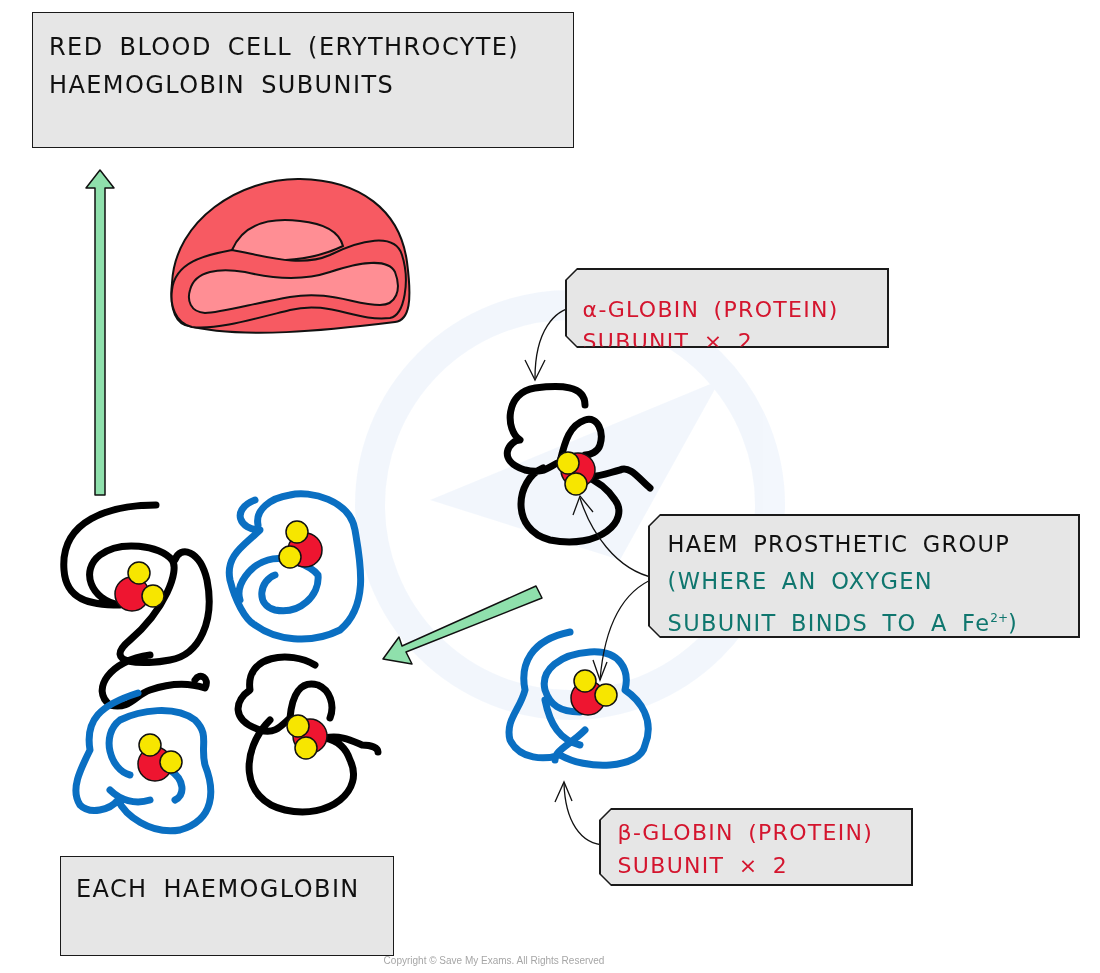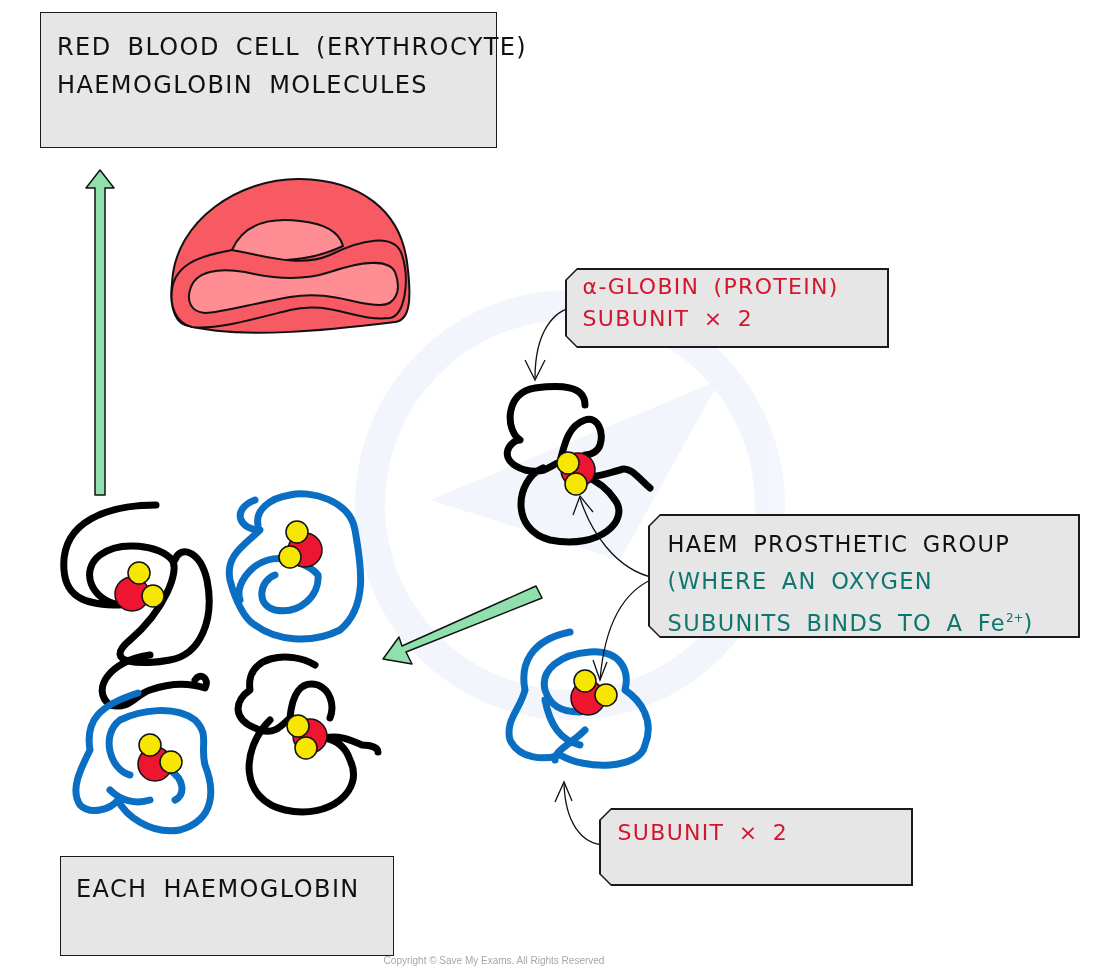--- a/index.html
+++ b/index.html
@@ -2,32 +2,32 @@
 <html><head>
 <meta charset="utf-8">
 <style>
   html, body { margin: 0; padding: 0; background: #ffffff; }
   body { width: 1100px; height: 973px; position: relative; overflow: hidden;
          font-family: "DejaVu Sans", sans-serif; }
   .stage { position: absolute; left: 0; top: 0; width: 1100px; height: 973px; }
   .box { position: absolute; background: #e6e6e6; border: 1.6px solid #1a1a1a;
          box-sizing: border-box; letter-spacing: 1.4px; word-spacing: 7px; }
   .box .line { display: block; white-space: nowrap; }
-  .box-main { left: 32px; top: 12px; width: 457px; height: 136px; padding: 16px 0 0 16px;
-              font-size: 24px; line-height: 37.5px; color: #111; margin-left: 8px; }
+  .box-main { left: 32px; top: 12px; width: 542px; height: 136px; padding: 16px 0 0 16px;
+              font-size: 24px; line-height: 37.5px; color: #111; }
   .box-four { left: 60px; top: 856px; width: 334px; height: 100px; padding: 14px 0 0 15px;
               font-size: 24px; line-height: 37px; color: #111; }
   .tag-wrap { position: absolute; background: #1a1a1a;
               clip-path: polygon(12px 0, 100% 0, 100% 100%, 12px 100%, 0 calc(100% - 12px), 0 12px); }
   .tag-inner { position: absolute; left: 1.6px; top: 1.6px; right: 1.6px; bottom: 1.6px;
                background: #e6e6e6;
                clip-path: polygon(11px 0, 100% 0, 100% 100%, 11px 100%, 0 calc(100% - 11px), 0 11px);
                letter-spacing: 1.3px; word-spacing: 6px; }
   .tag-alpha { left: 565px; top: 268px; width: 324px; height: 80px; }
-  .tag-alpha .tag-inner { padding: 1px 0 0 16px; font-size: 22px; line-height: 32px; color: #d4152e; box-sizing: border-box; }
+  .tag-alpha .tag-inner { padding: 24px 0 0 16px; font-size: 22px; line-height: 32px; color: #d4152e; box-sizing: border-box; }
   .tag-haem { left: 648px; top: 514px; width: 432px; height: 124px; }
   .tag-haem .tag-inner { padding: 10px 0 0 18px; font-size: 22.5px; line-height: 37px; box-sizing: border-box; }
   .tag-beta { left: 599px; top: 808px; width: 314px; height: 78px; }
   .tag-beta .tag-inner { padding: 6px 0 0 17px; font-size: 22px; line-height: 33px; color: #d4152e; box-sizing: border-box; }
   .black-text { color: #111; }
   .orange-text { color: #0f766e; }
   sup { font-size: 12px; vertical-align: 9px; letter-spacing: 0; }
   .copyright { position: absolute; left: 0; width: 988px; top: 955px; text-align: center;
                font-family: "Liberation Sans", sans-serif; font-size: 10px; color: #a6a6a6; }
   svg { position: absolute; left: 0; top: 0; }
@@ -114,40 +114,41 @@
       <path d="M593,660 L600,680 L607,662"></path>
       <circle cx="656" cy="578" r="3" fill="#fff"></circle>
       <path d="M606,845 C580,845 565,820 564,783"></path>
       <path d="M555,802 L564,782 L572,801"></path>
       <circle cx="607" cy="845" r="3" fill="#fff"></circle>
     </g>
   </svg>
 
   <div class="box box-main">
     <span class="line">RED BLOOD CELL (ERYTHROCYTE)</span>
-    <span class="line">HAEMOGLOBIN MOLECULES</span>
+    <span class="line">HAEMOGLOBIN SUBUNITS</span>
   </div>
 
   <div class="tag-wrap tag-alpha">
     <div class="tag-inner">
       <span class="line" style="display:block;white-space:nowrap;"><span>α</span><span>-GLOBIN (PROTEIN)</span></span>
       <span class="line" style="display:block;white-space:nowrap;">SUBUNIT × 2</span>
     </div>
   </div>
 
   <div class="tag-wrap tag-haem">
     <div class="tag-inner">
       <span class="black-text" style="display:block;white-space:nowrap;">HAEM PROSTHETIC GROUP</span>
       <span class="orange-text" style="display:block;white-space:nowrap;">(WHERE AN OXYGEN</span>
-      <span class="orange-text" style="display:block;white-space:nowrap;"><span>SUBUNITS BINDS TO A Fe</span><sup>2+</sup><span>)</span></span>
+      <span class="orange-text" style="display:block;white-space:nowrap;"><span>SUBUNIT BINDS TO A Fe</span><sup>2+</sup><span>)</span></span>
     </div>
   </div>
 
   <div class="tag-wrap tag-beta">
     <div class="tag-inner">
+      <span style="display:block;white-space:nowrap;"><span>β</span><span>-GLOBIN (PROTEIN)</span></span>
       <span style="display:block;white-space:nowrap;">SUBUNIT × 2</span>
     </div>
   </div>
 
   <div class="box box-four">
     <span class="line">EACH HAEMOGLOBIN</span>
   </div>
 
   <div class="copyright">Copyright © Save My Exams. All Rights Reserved</div>
 </div>

